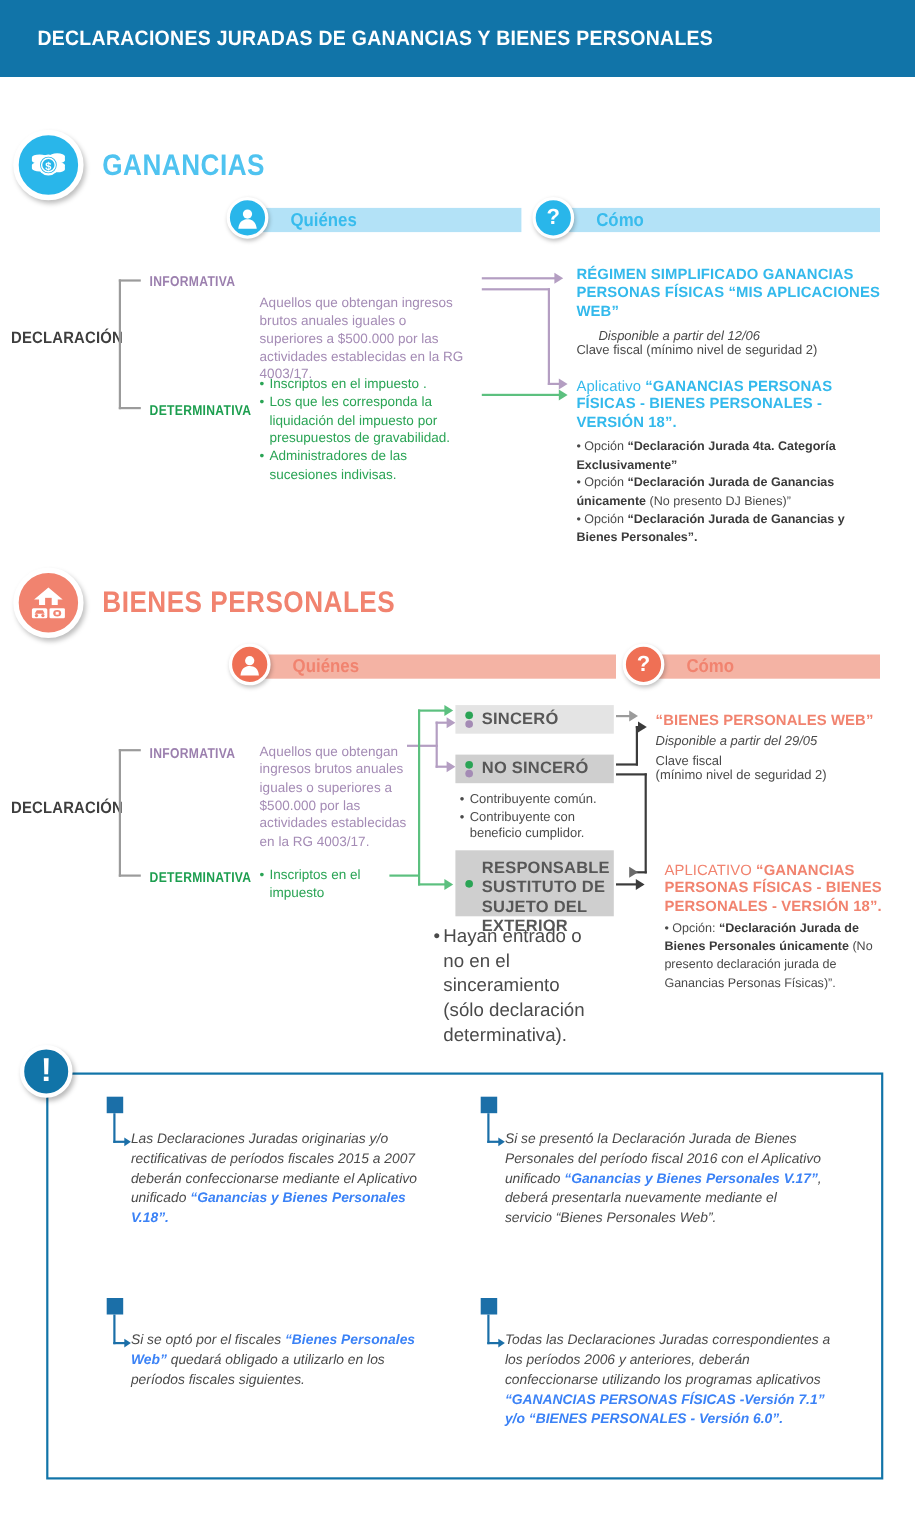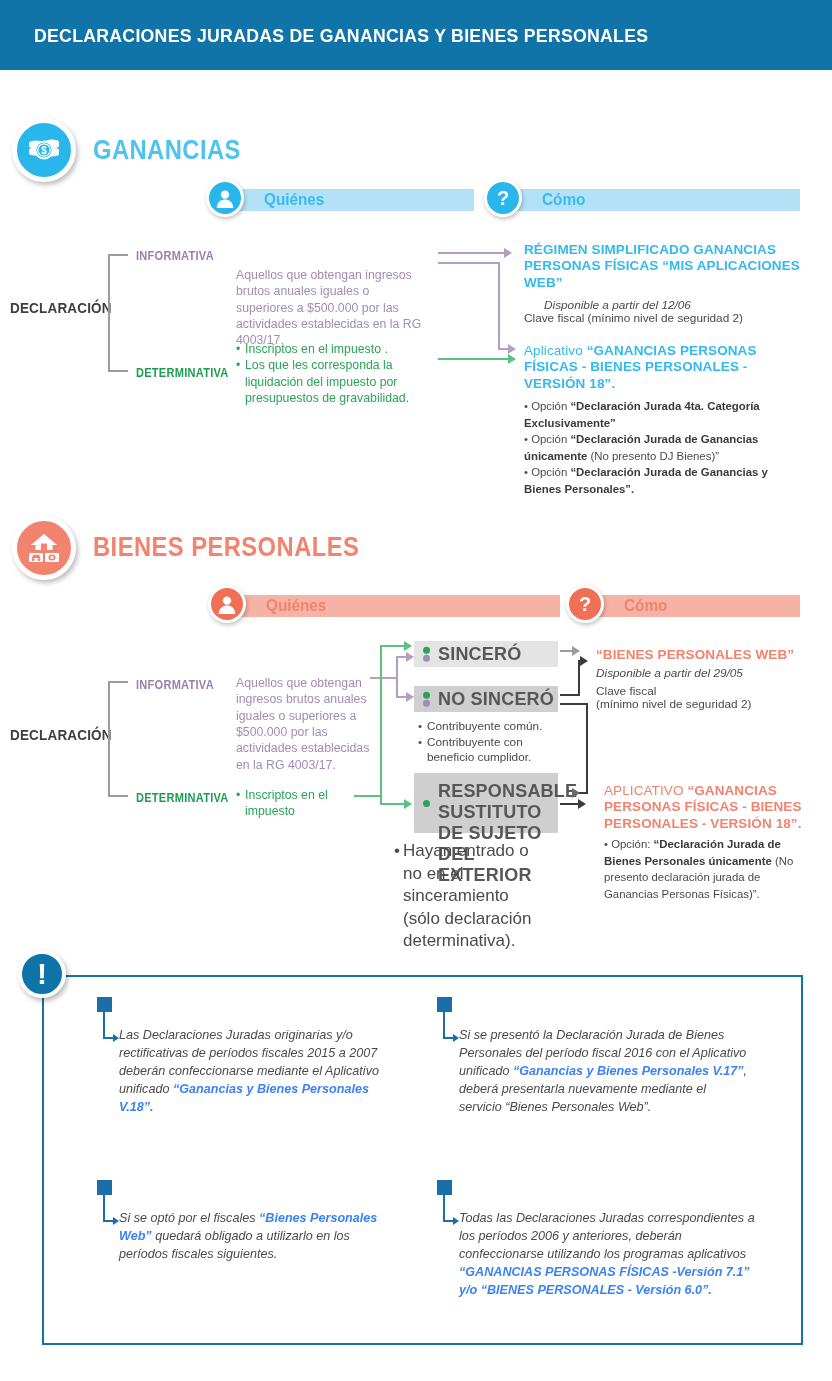--- a/index.html
+++ b/index.html
@@ -162,21 +162,21 @@
     background:#e4e4e4;
     display:flex; align-items:center;
   }
   .statebox.dark-bg { background:#cfcfcf; }
   .statebox .dots { position:absolute; left:9px; top:50%; transform:translateY(-50%); }
   .dot { width:7px; height:7px; border-radius:50%; display:block; margin:1.5px 0; }
   .dot.g { background:#2aa455; }
   .dot.p { background:#a48bb5; }
   .statebox .sb-label {
     position:absolute; left:24px;
-    font-size:18px; font-weight:bold; color:#575757; line-height:1.16;
+    font-size:15px; font-weight:bold; color:#575757; line-height:1.16;
     letter-spacing:0.2px;
   }
 
   
   .notes-box {
     position:absolute; left:42px; top:975px; width:761px; height:370px;
     border:2px solid #1174a8; background:#ffffff;
   }
   .notes-badge {
     position:absolute; left:18px; top:950px;
@@ -263,20 +263,21 @@
 
 <div class="branch-label info" style="left:136px; top:248px;">INFORMATIVA</div>
 <div class="branch-label det" style="left:136px; top:365px;">DETERMINATIVA</div>
 
 <div class="body-text purple" style="left:236px; top:243px; width:192px;">Aquellos que obtengan ingresos brutos anuales iguales o superiores a $500.000 por las actividades establecidas en la RG 4003/17.</div>
 
 <div class="body-text green" style="left:236px; top:341px; width:195px;">
   <ul>
     <li>Inscriptos en el impuesto .</li>
     <li>Los que les corresponda la liquidación del impuesto por presupuestos de gravabilidad.</li>
+    <li>Administradores de las sucesiones indivisas.</li>
   </ul>
 </div>
 
 <div class="hline ln-purple" style="left:438px; top:252px; width:68px;"></div>
 <div class="arrowhead ah-purple" style="left:504px; top:248px;"></div>
 
 <div class="hline ln-purple" style="left:438px; top:262px; width:62px;"></div>
 <div class="vline ln-purple" style="left:498px; top:262px; height:88px;"></div>
 <div class="hline ln-purple" style="left:498px; top:348px; width:14px;"></div>
 <div class="arrowhead ah-purple" style="left:508px; top:344px;"></div>

